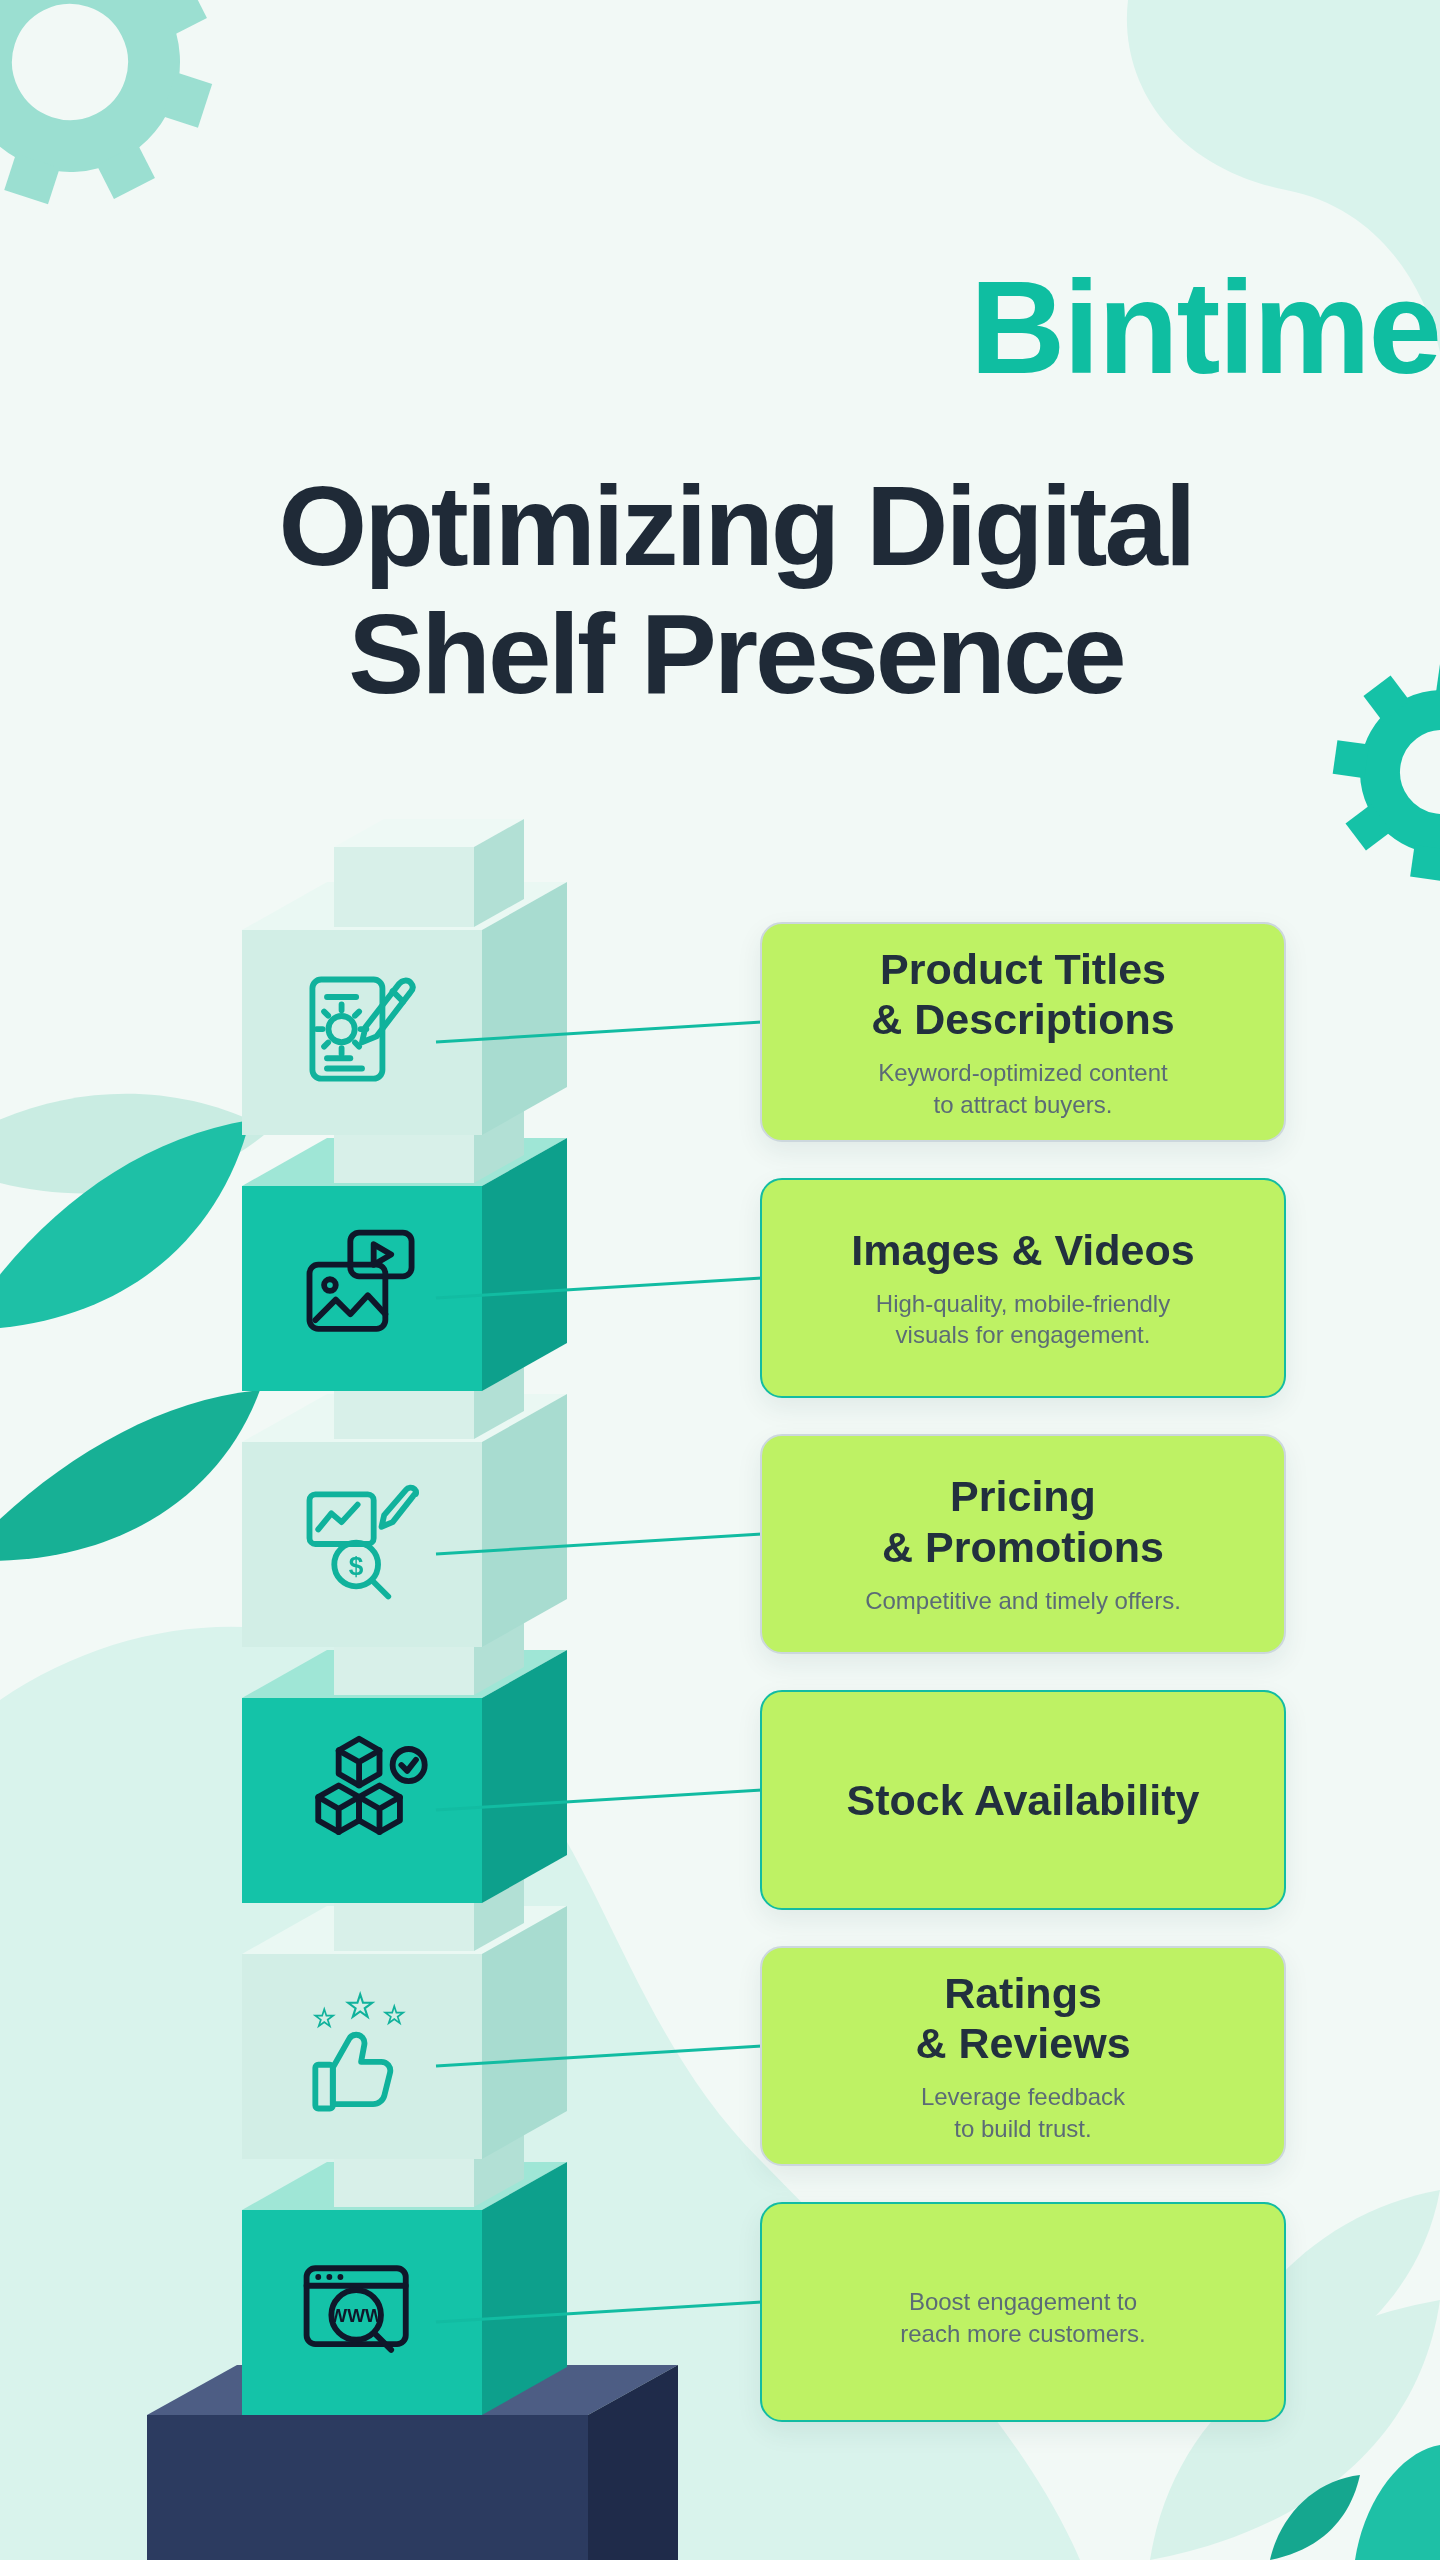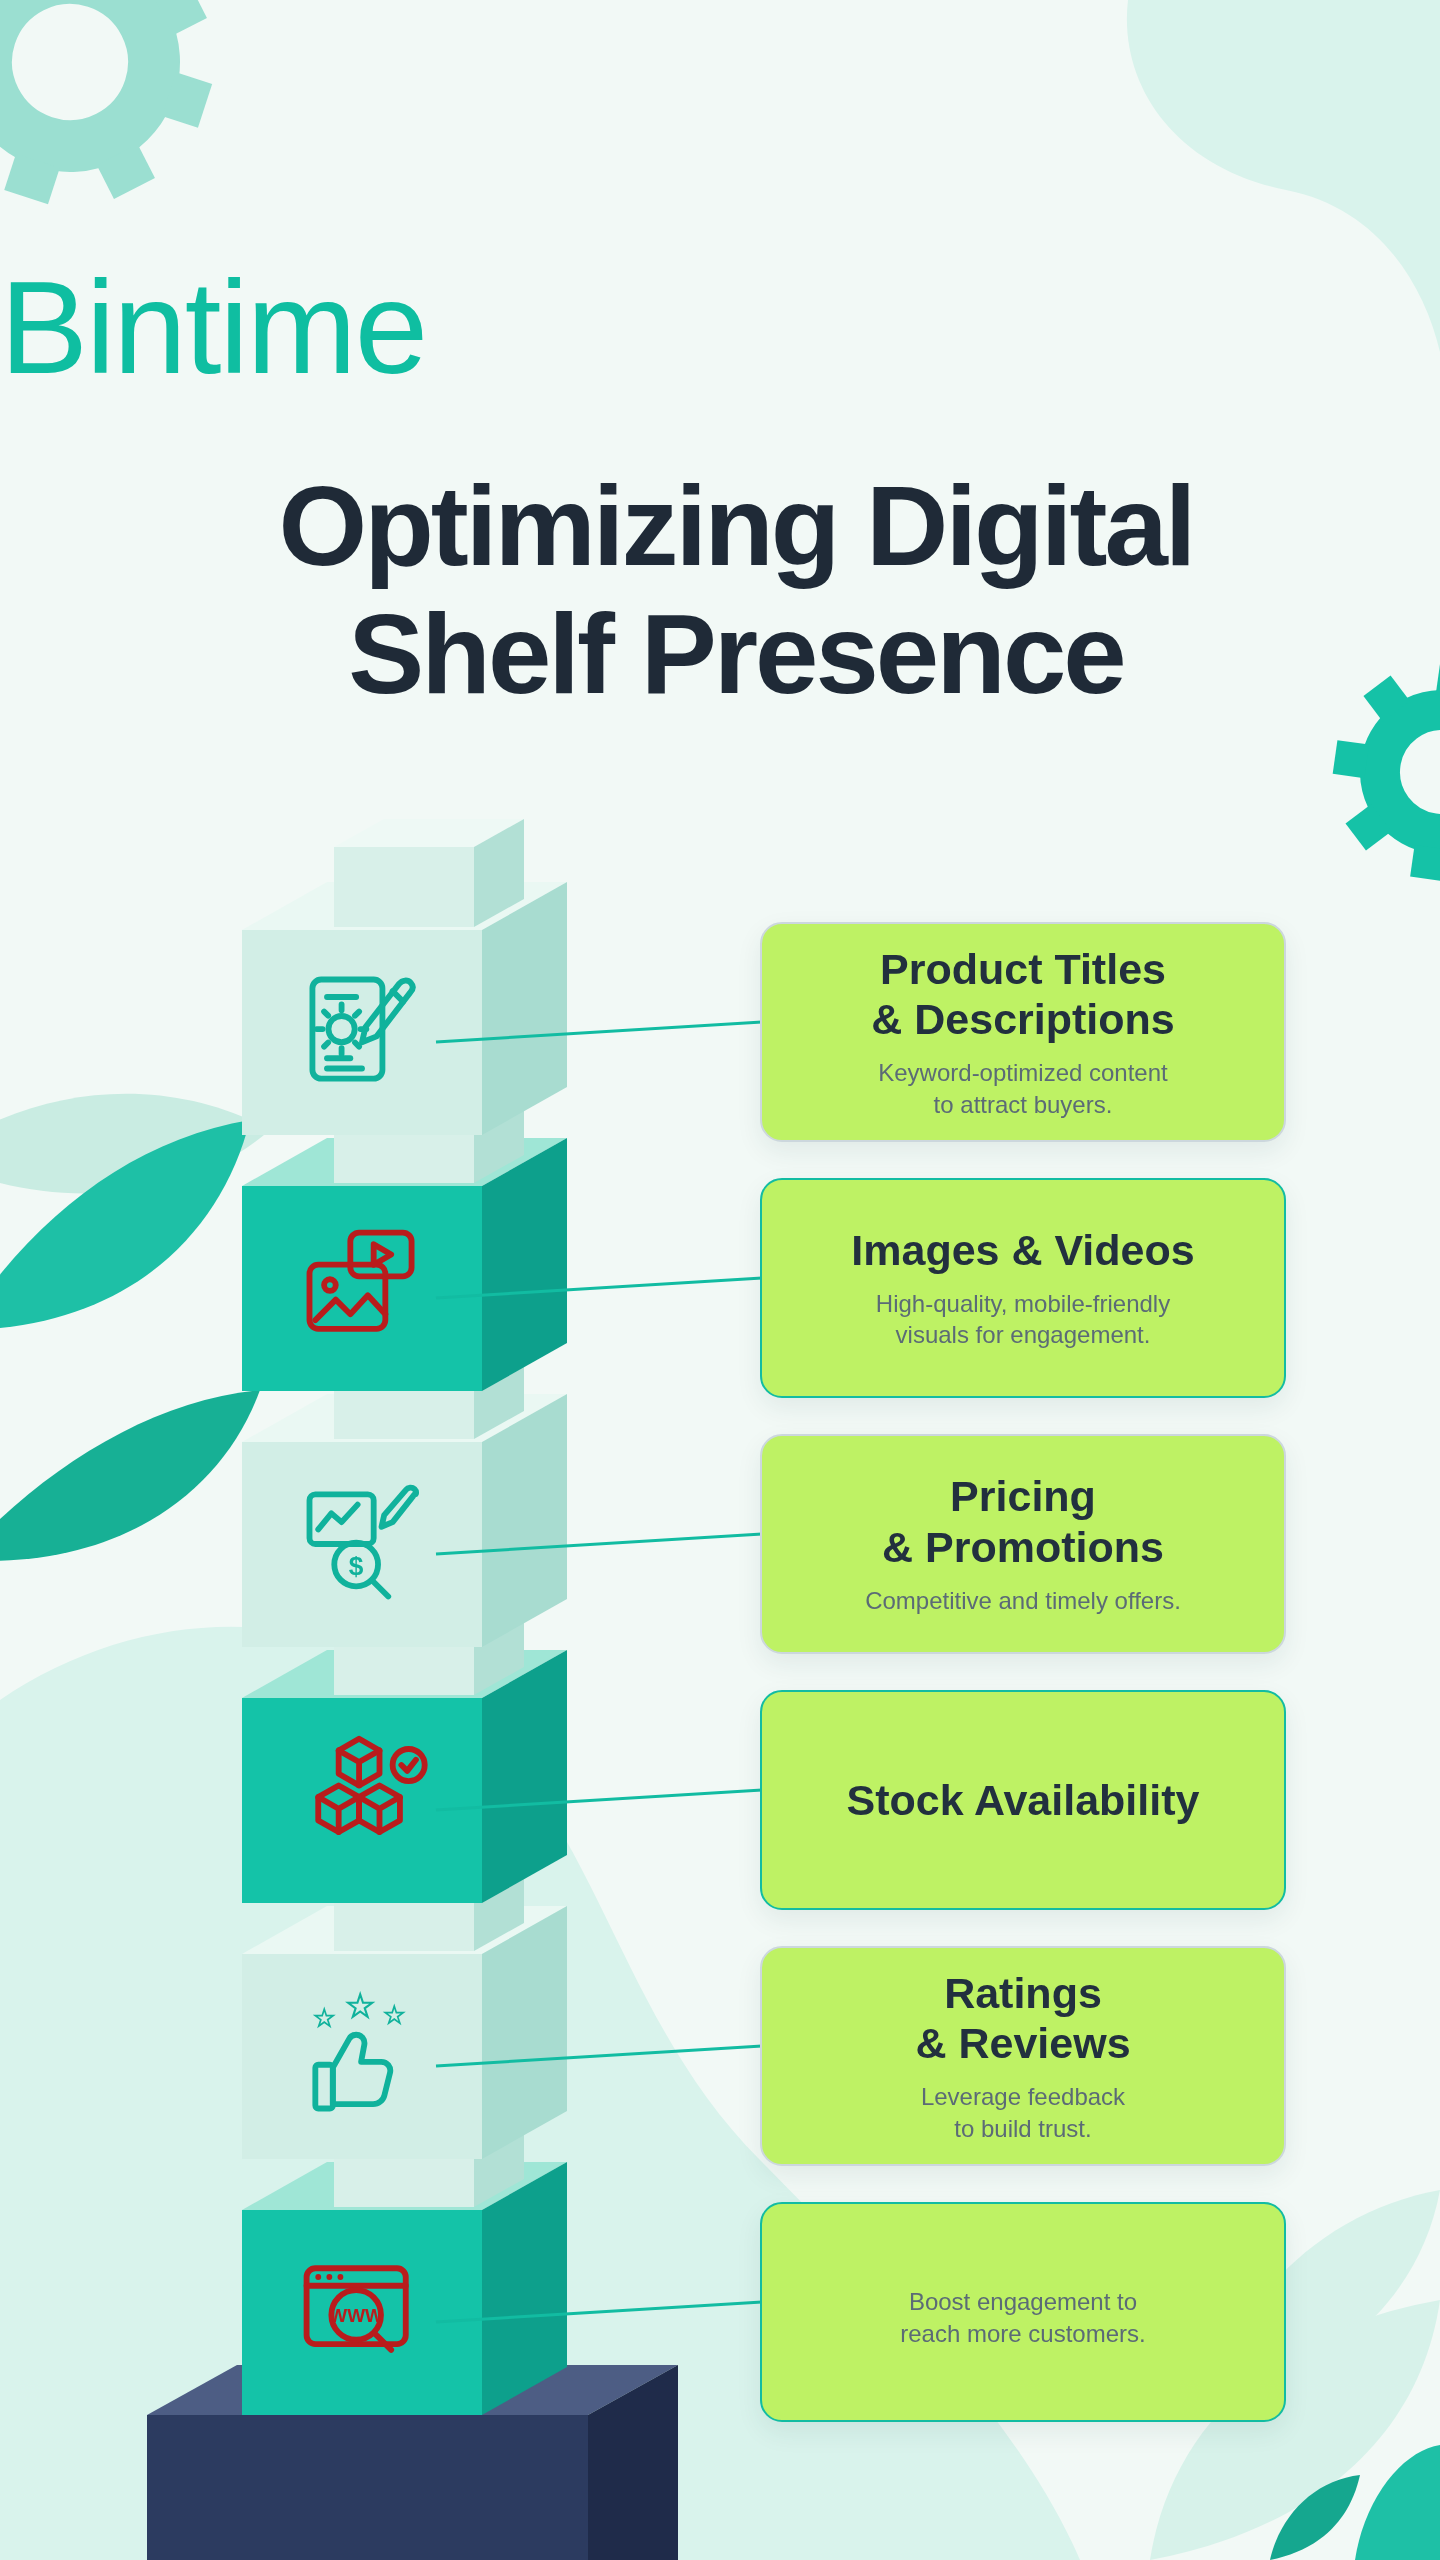--- a/index.html
+++ b/index.html
@@ -6,25 +6,25 @@
     font-family:"Liberation Sans", sans-serif;}
   .page{position:absolute;inset:0;width:1440px;height:2560px;overflow:hidden;}
 
   
   .bg-decor{position:absolute;inset:0;z-index:0;}
   .tower-svg{position:absolute;left:0;top:780px;z-index:2;}
   .lines-svg{position:absolute;inset:0;z-index:3;pointer-events:none;}
   .block-icon{position:absolute;left:292px;width:140px;height:140px;z-index:4;}
   .block-icon svg{width:100%;height:100%;}
   .ink-teal{color:#10b29c;}
-  .ink-white{color:#b91c1c;}
-
-  
-  .logo{position:absolute;top:252px;left:0;width:100%;text-align:left;
-    font-size:132px;font-weight:400;color:#0fbea1;letter-spacing:-2px;z-index:5;}
+  .ink-white{color:#0f172a;}
+
+  
+  .logo{position:absolute;top:252px;left:0;width:100%;text-align:right;
+    font-size:132px;font-weight:700;color:#0fbea1;letter-spacing:-2px;z-index:5;}
   .main-title{position:absolute;top:446px;left:0;width:100%;text-align:center;
     font-size:114px;font-weight:700;color:#1f2a37;line-height:1.12;
     letter-spacing:-3px;white-space:pre-line;z-index:5;}
 
   
   .card{position:absolute;left:760px;width:526px;height:220px;background:#bef264;
     border-radius:22px;display:flex;flex-direction:column;justify-content:center;
     align-items:center;text-align:center;padding:10px 24px;box-sizing:border-box;
     box-shadow:0 10px 26px rgba(30,60,70,0.08);z-index:6;}
   .card.grey{border:2px solid #ccd7dd;}

